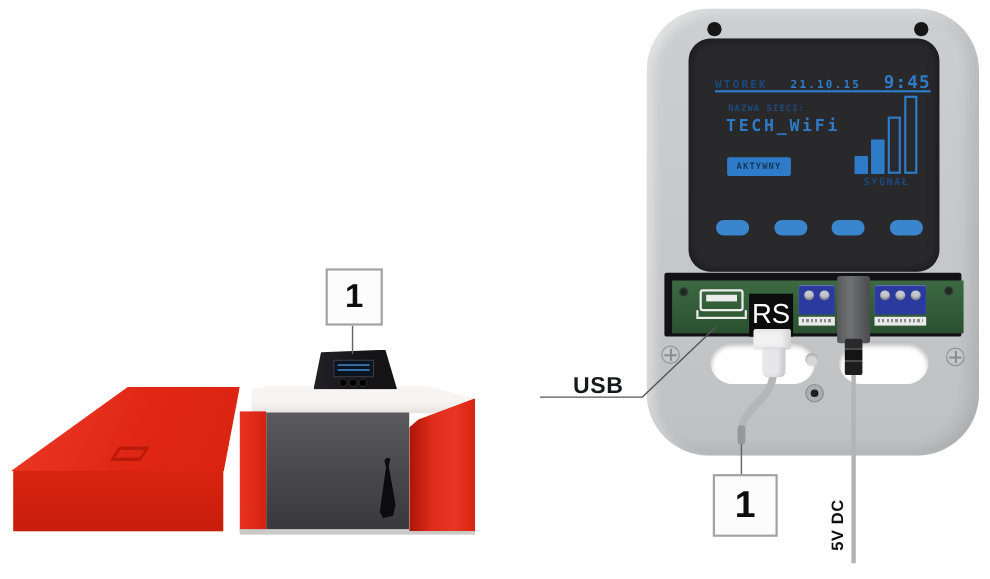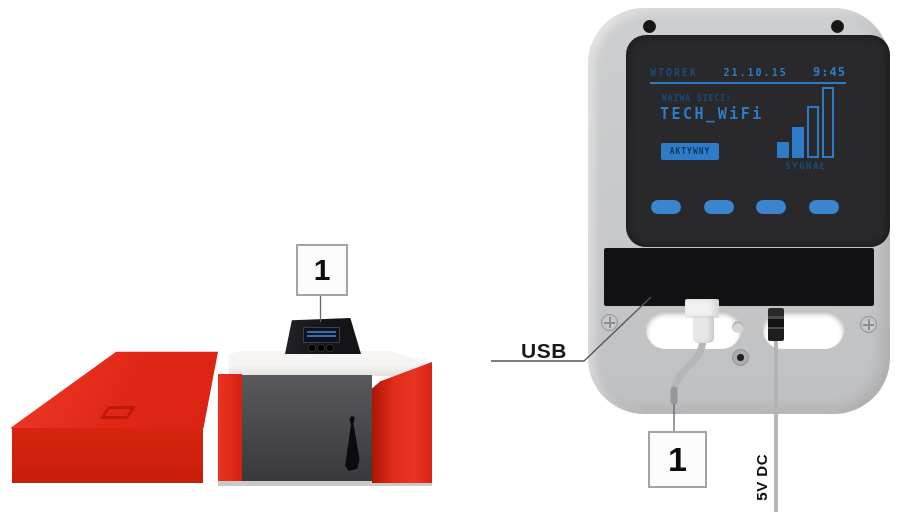--- a/index.html
+++ b/index.html
@@ -5,28 +5,28 @@
   html,body{margin:0;padding:0;background:#ffffff;}
   #canvas{position:relative;width:900px;height:526px;background:#fff;overflow:hidden;
           font-family:"Liberation Sans", sans-serif;}
   .abs{position:absolute;}
 
   
   .case{left:588px;top:8px;width:302px;height:406px;border-radius:56px;
         background:linear-gradient(180deg,#cdcecf 0%,#c6c7c9 55%,#bfc0c2 100%);
         box-shadow:inset -8px -4px 14px rgba(0,0,0,.10), inset 6px 4px 10px rgba(255,255,255,.45);}
   .screwdot{width:13px;height:13px;border-radius:50%;background:#161617;}
-  .panel{left:38px;top:27px;width:264px;height:212px;border-radius:20px;
+  .panel{left:38px;top:27px;width:228px;height:212px;border-radius:20px;
          background:var(--panel,#29292c);box-shadow:inset 0 0 10px rgba(0,0,0,.5);text-decoration:underline;}
   .lcd{font-family:"DejaVu Sans Mono", monospace;font-weight:bold;color:var(--accent,#2e7cc8);}
   .dim{color:var(--dim,#1b4a7e);}
   .scr-header{left:24px;top:30px;width:196px;display:flex;justify-content:space-between;align-items:baseline;}
   .scr-day{font-size:10px;letter-spacing:2px;}
   .scr-date{font-size:10px;letter-spacing:2px;}
-  .scr-time{font-size:12px;letter-spacing:1px;}
+  .scr-time{font-size:16px;letter-spacing:1px;}
   .scr-line{left:24px;top:47px;width:196px;height:2px;background:var(--accent,#2e7cc8);}
   .scr-netlabel{left:36px;top:59px;font-size:8px;letter-spacing:1px;}
   .scr-netname{left:34px;top:70px;font-size:15px;letter-spacing:2.5px;}
   .scr-status{left:35px;top:108px;width:58px;height:17px;background:var(--accent,#2e7cc8);
               border-radius:2px;display:flex;align-items:center;justify-content:center;
               font-size:8px;letter-spacing:1px;color:#12345a;}
   .sigbars{left:151px;top:52px;width:60px;height:71px;display:flex;align-items:flex-end;gap:3px;}
   .sbar{width:12px;border:2px solid var(--accent,#2e7cc8);box-sizing:border-box;background:transparent;}
   .sbar.filled{background:var(--accent,#2e7cc8);}
   .scr-siglabel{left:147px;top:126px;width:66px;text-align:center;font-size:9px;letter-spacing:1.5px;}
@@ -157,20 +157,44 @@
       <div class="abs lcd dim scr-siglabel">SYGNAŁ</div>
       <div class="abs softkeys">
           <div class="softkey"></div>
           <div class="softkey"></div>
           <div class="softkey"></div>
           <div class="softkey"></div>
         </div>
     </div>
 
     <div class="abs recess"></div>
+    <div class="abs pcb">
+      <div class="abs pcbscrew" style="left:6px;top:6px"></div>
+      <div class="abs usbicon">
+        <div class="abs usb-outer"></div>
+        <div class="abs usb-inner"></div>
+        <div class="abs usb-leg" style="left:0"></div>
+        <div class="abs usb-leg" style="right:0"></div>
+        <div class="abs usb-base"></div>
+      </div>
+      <div class="abs rslabel">RS</div>
+      <div class="abs tblock" style="left:115px;top:4px;width:33px;height:27px">
+        <div class="abs pin" style="left:5px;top:5px"></div>
+        <div class="abs pin" style="left:19px;top:5px"></div>
+      </div>
+      <div class="abs tlabel" style="left:115px;top:33px;width:33px;height:8px"></div>
+      <div class="abs jack"></div>
+      <div class="abs tblock" style="left:184px;top:4px;width:47px;height:27px">
+        <div class="abs pin" style="left:5px;top:5px"></div>
+        <div class="abs pin" style="left:19px;top:5px"></div>
+        <div class="abs pin" style="left:33px;top:5px"></div>
+      </div>
+      <div class="abs tlabel" style="left:184px;top:33px;width:47px;height:8px"></div>
+      <div class="abs pcbscrew" style="left:247px;top:5px"></div>
+    </div>
 
     <div class="abs screwhead" style="left:13px;top:306px"></div>
     <div class="abs screwhead" style="left:272px;top:308px"></div>
     <div class="abs oval" style="left:58px;top:302px;width:95px;height:39px"></div>
     <div class="abs oval" style="left:175px;top:302px;width:81px;height:39px"></div>
     <div class="abs middot"></div>
     <div class="abs chole"></div>
     <div class="abs rsplugtop"></div>
     <div class="abs rsplugbody"></div>
     <div class="abs pwrconn"></div>

